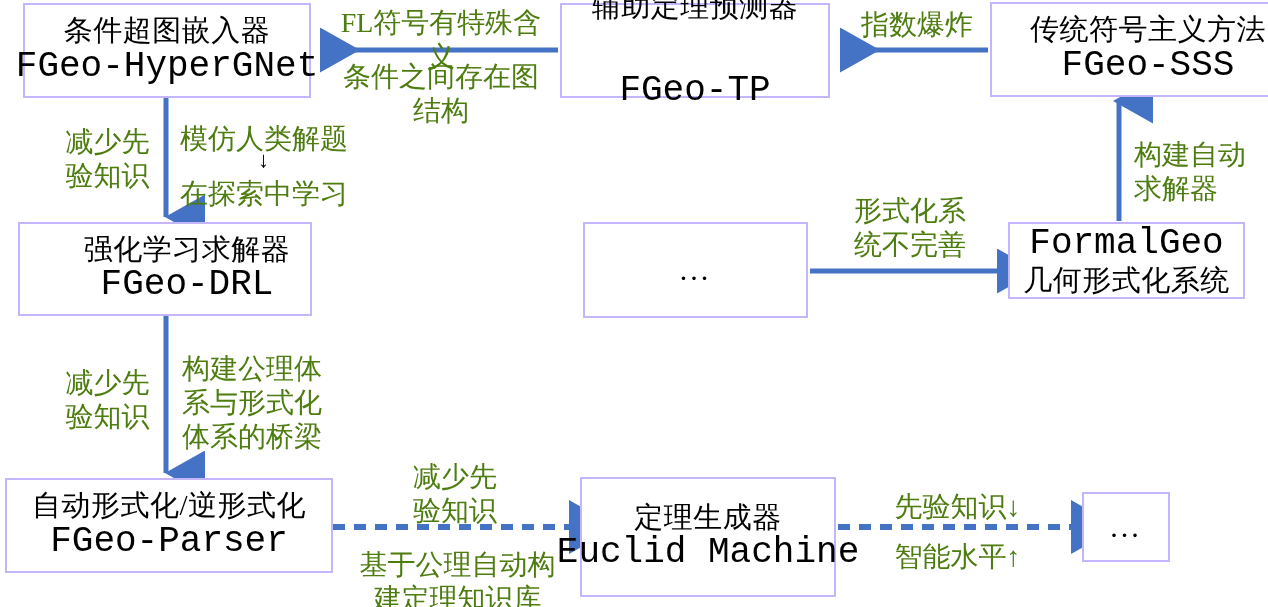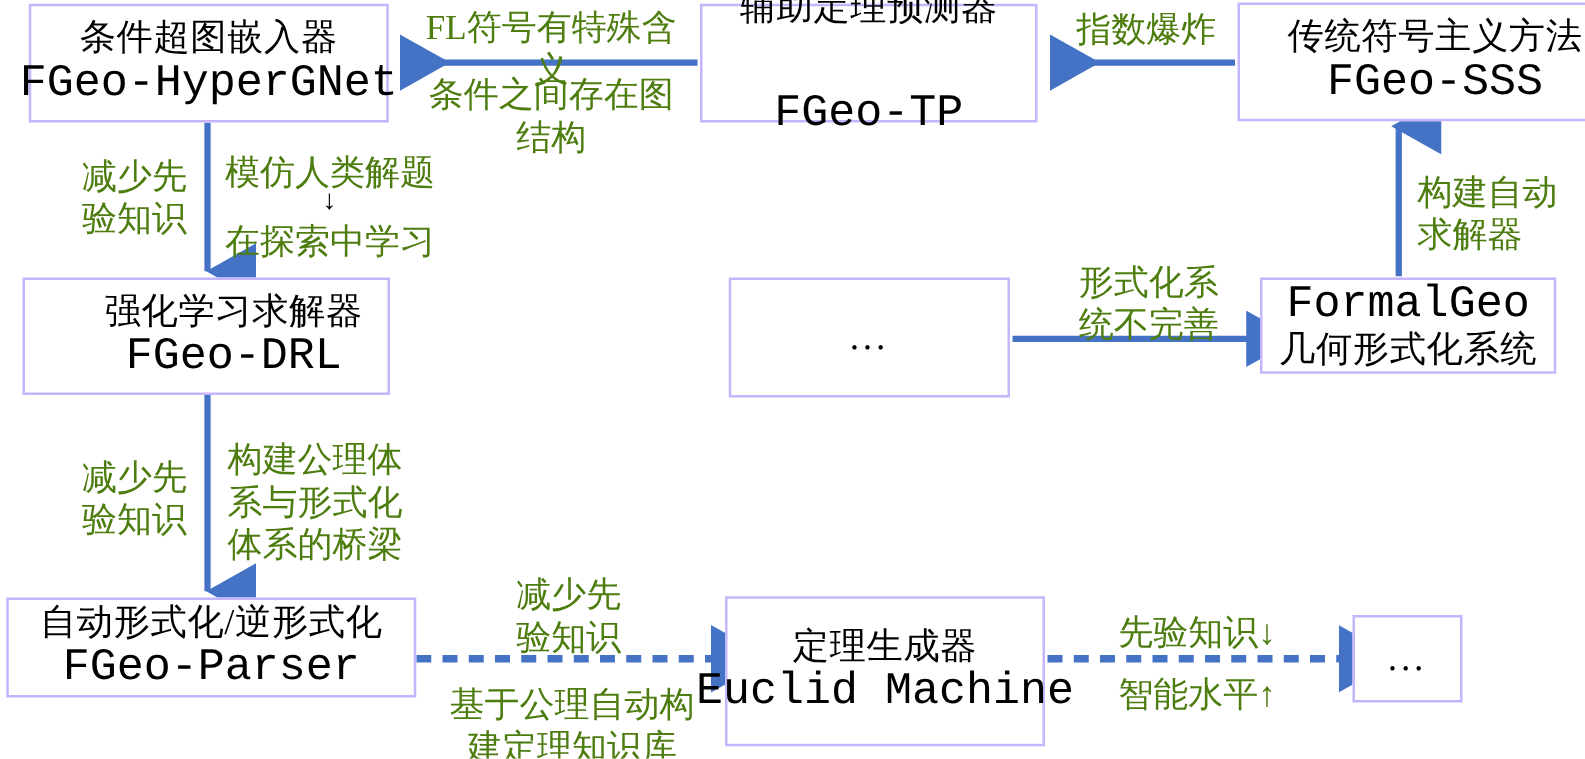--- a/index.html
+++ b/index.html
@@ -136,21 +136,21 @@
 
   <div class="node ellipsis" style="left:583px; top:222px; width:225px; height:96px;">
     <span class="ln ln-dots">...</span>
   </div>
 
   <div class="node" style="left:1008px; top:222px; width:237px; height:77px;">
     <span class="ln ln-en">FormalGeo</span>
     <span class="ln ln-cn">几何形式化系统</span>
   </div>
 
-  <div class="node" style="left:5px; top:478px; width:328px; height:80px;">
+  <div class="node" style="left:5px; top:478px; width:328px; height:95px;">
     <span class="ln ln-cn">自动形式化/逆形式化</span>
     <span class="ln ln-en">FGeo-Parser</span>
   </div>
 
   <div class="node" style="left:580px; top:477px; width:256px; height:120px;">
     <span class="ln ln-cn">定理生成器</span>
     <span class="ln ln-en">Euclid Machine</span>
   </div>
 
   <div class="node ellipsis" style="left:1082px; top:492px; width:88px; height:70px;">
@@ -168,21 +168,21 @@
 
   <div class="elabel" style="left:180px; top:122px; width:180px; text-align:left;">模仿人类解题</div>
 
   <div class="mini-arrow" style="left:258px; top:149px;">↓</div>
 
   <div class="elabel" style="left:180px; top:177px; width:180px; text-align:left;">在探索中学习</div>
 
   <div class="elabel" style="left:1134px; top:138px; width:125px; text-align:left;">构建自动
 求解器</div>
 
-  <div class="elabel" style="left:845px; top:210px; width:130px;text-align:right;">形式化系
+  <div class="elabel" style="left:845px; top:194px; width:130px;">形式化系
 统不完善</div>
 
   <div class="elabel" style="left:55px; top:366px; width:105px;">减少先
 验知识</div>
 
   <div class="elabel" style="left:182px; top:352px; width:155px; text-align:left;">构建公理体
 系与形式化
 体系的桥梁</div>
 
   <div class="elabel" style="left:390px; top:460px; width:130px;">减少先

